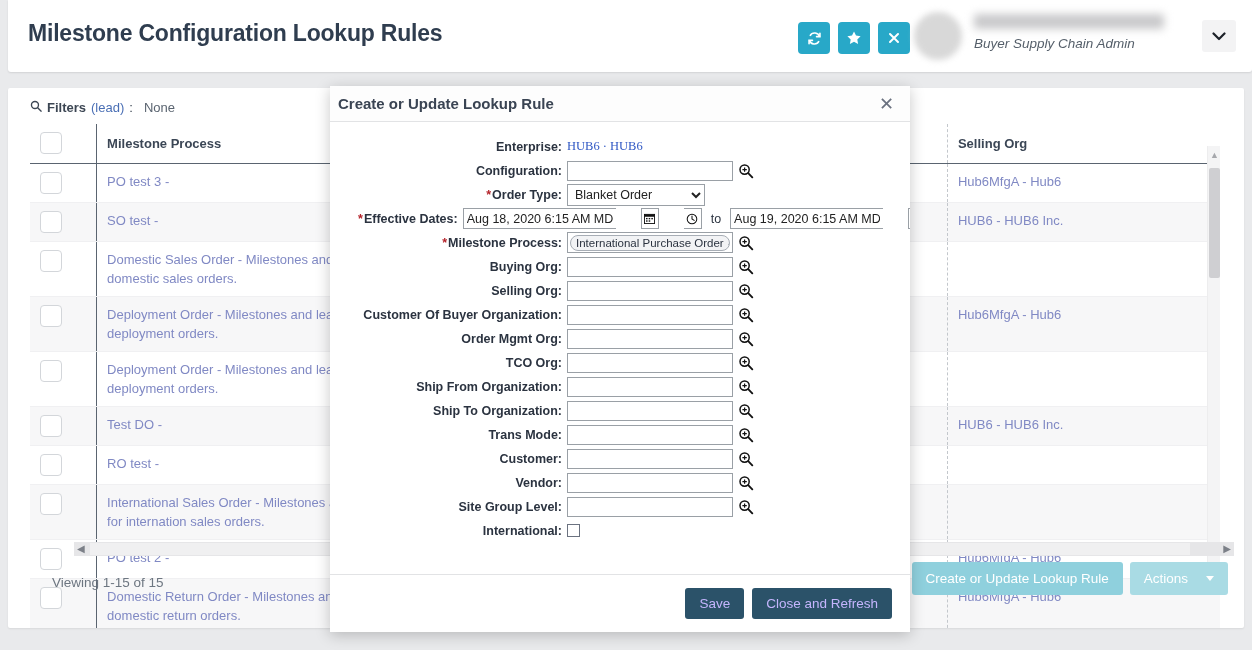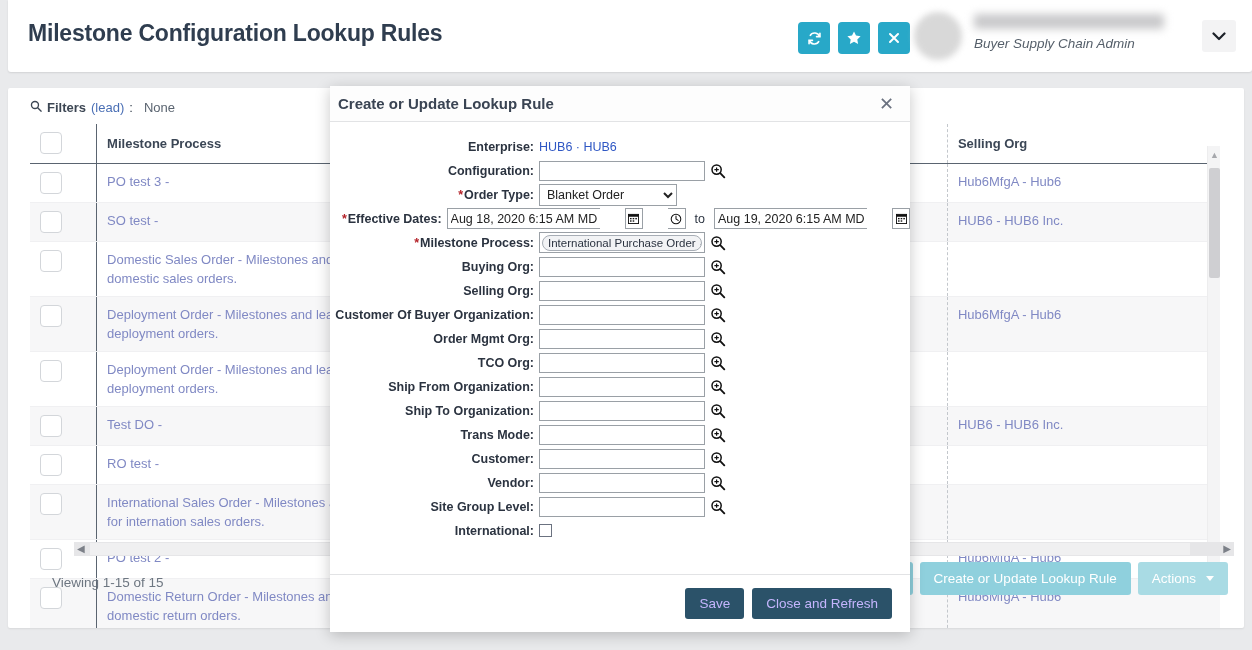--- a/index.html
+++ b/index.html
@@ -130,21 +130,21 @@
 
   .bottom-actions {
     position: absolute; right: 16px; bottom: 33px; display: flex; gap: 7px;
     align-items: center;
   }
   .btn-teal {
     background: #8fd0dd; color: #ffffff; border: none; border-radius: 3px;
     font-size: 13.5px; padding: 9px 14px; cursor: pointer;
     font-family: "Liberation Sans", sans-serif; white-space: nowrap;
   }
-  .btn-teal.lighter { background: #a9dbe4; display: flex; align-items: center; gap: 10px; }
+  .btn-teal.lighter { background: #a9dbe4; display: flex; align-items: center; gap: 18px; }
   .caret-down-sm {
     width: 0; height: 0; border-left: 4px solid transparent;
     border-right: 4px solid transparent; border-top: 5px solid #fff;
   }
 
   
   .modal {
     position: absolute; left: 330px; top: 86px; width: 580px; height: 546px;
     background: #ffffff;
     box-shadow: 0 3px 14px rgba(0,0,0,.22);
@@ -156,38 +156,38 @@
     background: #fdfdfd;
   }
   .modal-title {
     font-size: 15px; font-weight: bold; color: #3a4453; flex: 1;
   }
   .modal-close {
     font-size: 18px; color: #6b7280; cursor: pointer; line-height: 1;
     padding: 2px 4px; font-family: "Liberation Sans", sans-serif;
   }
   .modal-body {
-    position: relative; height: 478px; padding: 14px 0 0 0; overflow: hidden;
+    position: relative; height: 478px; padding: 14px 0 0 0; overflow: hidden; margin-left: 28px;
   }
   .frm-row {
     display: flex; align-items: center; margin-bottom: 3px; height: 21px;
   }
   .frm-label {
     width: 209px; text-align: right; padding-right: 5px;
     font-size: 12.5px; font-weight: bold; color: #2b3340;
     white-space: nowrap;
   }
   .req { color: #b4232a; font-weight: bold; margin-right: 1px; }
   .frm-ctl { display: flex; align-items: center; gap: 4px; }
   .txtin {
     width: 166px; height: 20px; border: 1px solid #9aa0a6; background: #fff;
     font-size: 12.5px; padding: 0 4px; font-family: "Liberation Sans", sans-serif;
     color: #222;
   }
-  .lnk { color: #2f57c4; font-size: 12.5px; }
+  .lnk { color: #2f57c4; font-size: 12.5px; font-family: Liberation Serif, serif; }
   .mag-btn {
     display: inline-flex; align-items: center; justify-content: center;
     width: 17px; height: 17px; cursor: pointer; color: #1b1f24;
   }
   select.sel {
     width: 138px; height: 22px; font-size: 12.5px; border: 1px solid #9aa0a6;
     background: #fff; font-family: "Liberation Sans", sans-serif; color: #222;
     padding-left: 3px;
   }
   .dt-group { display: flex; align-items: center; gap: 25px; }

